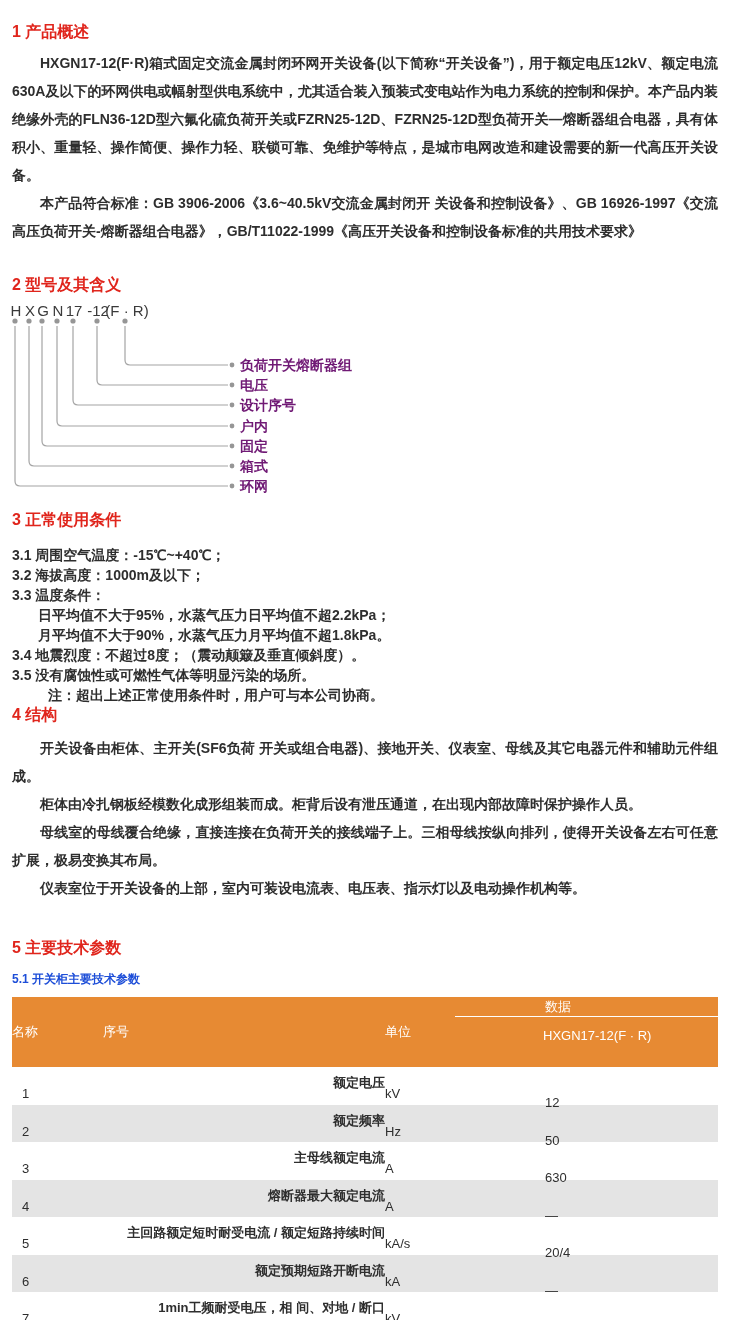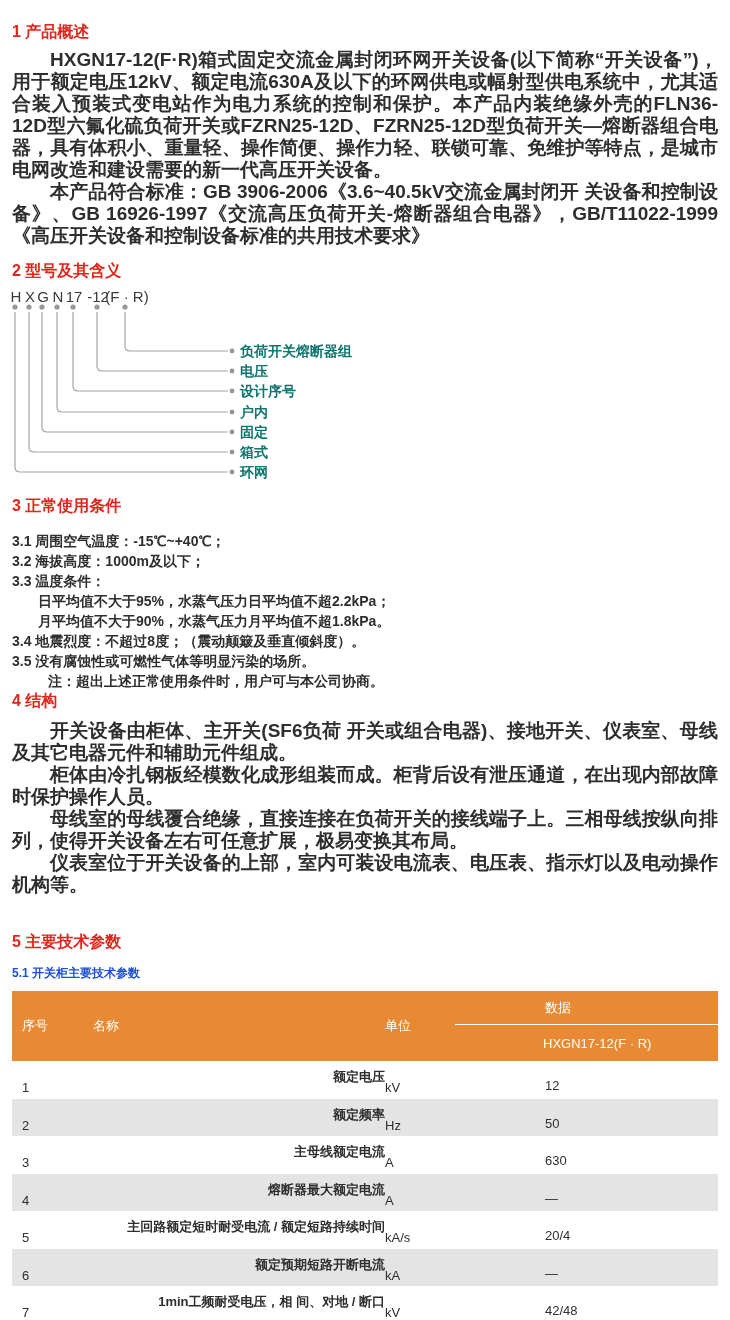--- a/index.html
+++ b/index.html
@@ -1,59 +1,59 @@
 <!DOCTYPE html>
 <html><head>
 <meta charset="utf-8">
 <style>
   html,body{margin:0;padding:0;background:#ffffff;}
   body{width:730px;height:1320px;font-family:"Liberation Sans",sans-serif;color:#2e2e2e;overflow:hidden;}
   .page{padding:0 12px;box-sizing:border-box;width:730px;}
 
   .sec-title{color:#E0251C;font-size:16px;font-weight:bold;margin:0;}
   #s1-title{padding-top:22px;margin-bottom:6px;}
-  .body-p{font-size:19px;line-height:22px;font-weight:bold;margin:0;text-indent:2em;text-align:justify;color:#2e2e2e;}
+  .body-p{font-size:14px;line-height:28px;font-weight:bold;margin:0;text-indent:2em;text-align:justify;color:#2e2e2e;}
 
   
-  #s2-title{margin-top:14px;}
+  #s2-title{margin-top:30px;}
   .diagram{position:relative;height:202px;margin-top:6px;margin-bottom:6px;}
   .model-seg{position:absolute;top:0;transform:translateX(-50%);font-size:15px;color:#3a3a3a;font-weight:normal;white-space:nowrap;}
   .diagram svg{position:absolute;left:0;top:0;}
-  .dg-label{position:absolute;left:228px;font-size:14px;font-weight:bold;color:#0f766e;white-space:nowrap;height:18px;line-height:18px;}
+  .dg-label{position:absolute;left:228px;font-size:14px;font-weight:bold;color:#701a75;white-space:nowrap;height:18px;line-height:18px;}
 
   
   #s3-title{margin-top:2px;}
   .cond{font-size:14px;line-height:20px;font-weight:bold;margin:0;}
   .cond-list{margin-top:14px;}
   .cond.ind1{padding-left:26px;}
   .cond.ind2{padding-left:36px;}
 
   
   #s4-title{}
   .s4-wrap{margin-top:8px;}
 
   
   #s5-title{margin-top:36px;}
   .sub-title{font-size:12px;font-weight:bold;margin:12px 0 9px 0;color:#1d4ed8;}
 
   .table{width:706px;}
   .thead{display:grid;grid-template-columns:81px 292px 70px 1fr;height:70px;background:#E78A33;color:#fff;font-size:13px;}
   .thead .h{line-height:70px;}
   .thead .h.no{padding-left:10px;}
-  .hdata .top{height:34px;display:flex;align-items:center;padding-left:90px;border-bottom:1.5px solid #fff;box-sizing:border-box;}
+  .hdata .top{height:20px;display:flex;align-items:center;padding-left:90px;border-bottom:1.5px solid #fff;box-sizing:border-box;}
   .hdata .bottom{height:36px;display:flex;align-items:center;padding-left:88px;box-sizing:border-box;}
 
   .rows{border-bottom:2px solid #a9a9a9;}
   .trow{display:grid;grid-template-columns:81px 292px 70px 1fr;height:37.55px;font-size:13px;box-sizing:border-box;}
   .trow:nth-child(even){background:#E4E4E4;}
   .trow .c{display:block;}
   .trow .no{padding-left:10px;padding-top:19px;}
   .trow .name{padding-top:7px;font-weight:bold;text-align:right;}
   .trow .unit{padding-top:19px;}
-  .trow .val{padding-left:90px;padding-top:17px;}
+  .trow .val{padding-left:90px;padding-top:28px;}
 </style>
 </head>
 <body>
 
 <div class="page">
 
   <h2 class="sec-title" id="s1-title">1 产品概述</h2>
   <p class="body-p">HXGN17-12(F·R)箱式固定交流金属封闭环网开关设备(以下简称“开关设备”)，用于额定电压12kV、额定电流630A及以下的环网供电或幅射型供电系统中，尤其适合装入预装式变电站作为电力系统的控制和保护。本产品内装绝缘外壳的FLN36-12D型六氟化硫负荷开关或FZRN25-12D、FZRN25-12D型负荷开关—熔断器组合电器，具有体积小、重量轻、操作简便、操作力轻、联锁可靠、免维护等特点，是城市电网改造和建设需要的新一代高压开关设备。</p>
   <p class="body-p">本产品符合标准：GB 3906-2006《3.6~40.5kV交流金属封闭开 关设备和控制设备》、GB 16926-1997《交流高压负荷开关-熔断器组合电器》，GB/T11022-1999《高压开关设备和控制设备标准的共用技术要求》</p>
 
@@ -123,22 +123,22 @@
     <p class="body-p">柜体由冷扎钢板经模数化成形组装而成。柜背后设有泄压通道，在出现内部故障时保护操作人员。</p>
     <p class="body-p">母线室的母线覆合绝缘，直接连接在负荷开关的接线端子上。三相母线按纵向排列，使得开关设备左右可任意扩展，极易变换其布局。</p>
     <p class="body-p">仪表室位于开关设备的上部，室内可装设电流表、电压表、指示灯以及电动操作机构等。</p>
   </div>
 
   <h2 class="sec-title" id="s5-title">5 主要技术参数</h2>
   <div class="sub-title">5.1 开关柜主要技术参数</div>
 
   <div class="table">
     <div class="thead">
+      <span class="h name">名称</span>
       <span class="h no">序号</span>
-      <span class="h name">名称</span>
       <span class="h unit">单位</span>
       <div class="hdata">
         <div class="top">数据</div>
         <div class="bottom">HXGN17-12(F · R)</div>
       </div>
     </div>
 
     <div class="rows">
       <div class="trow">
         <span class="c no">1</span>

